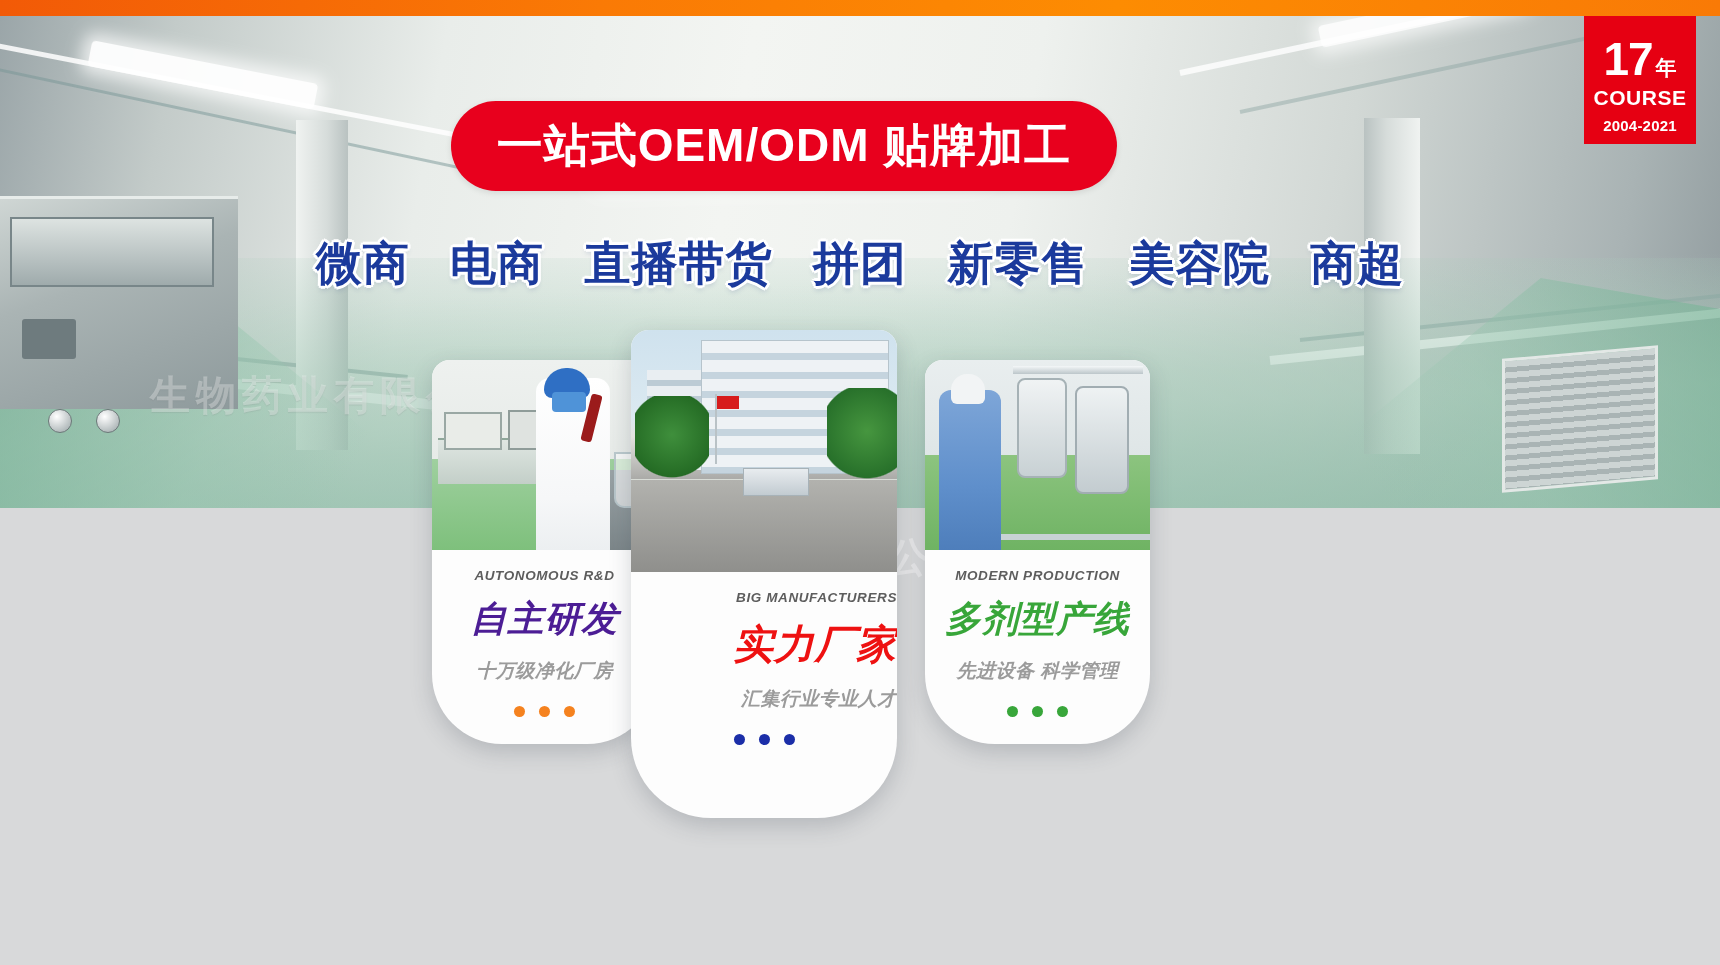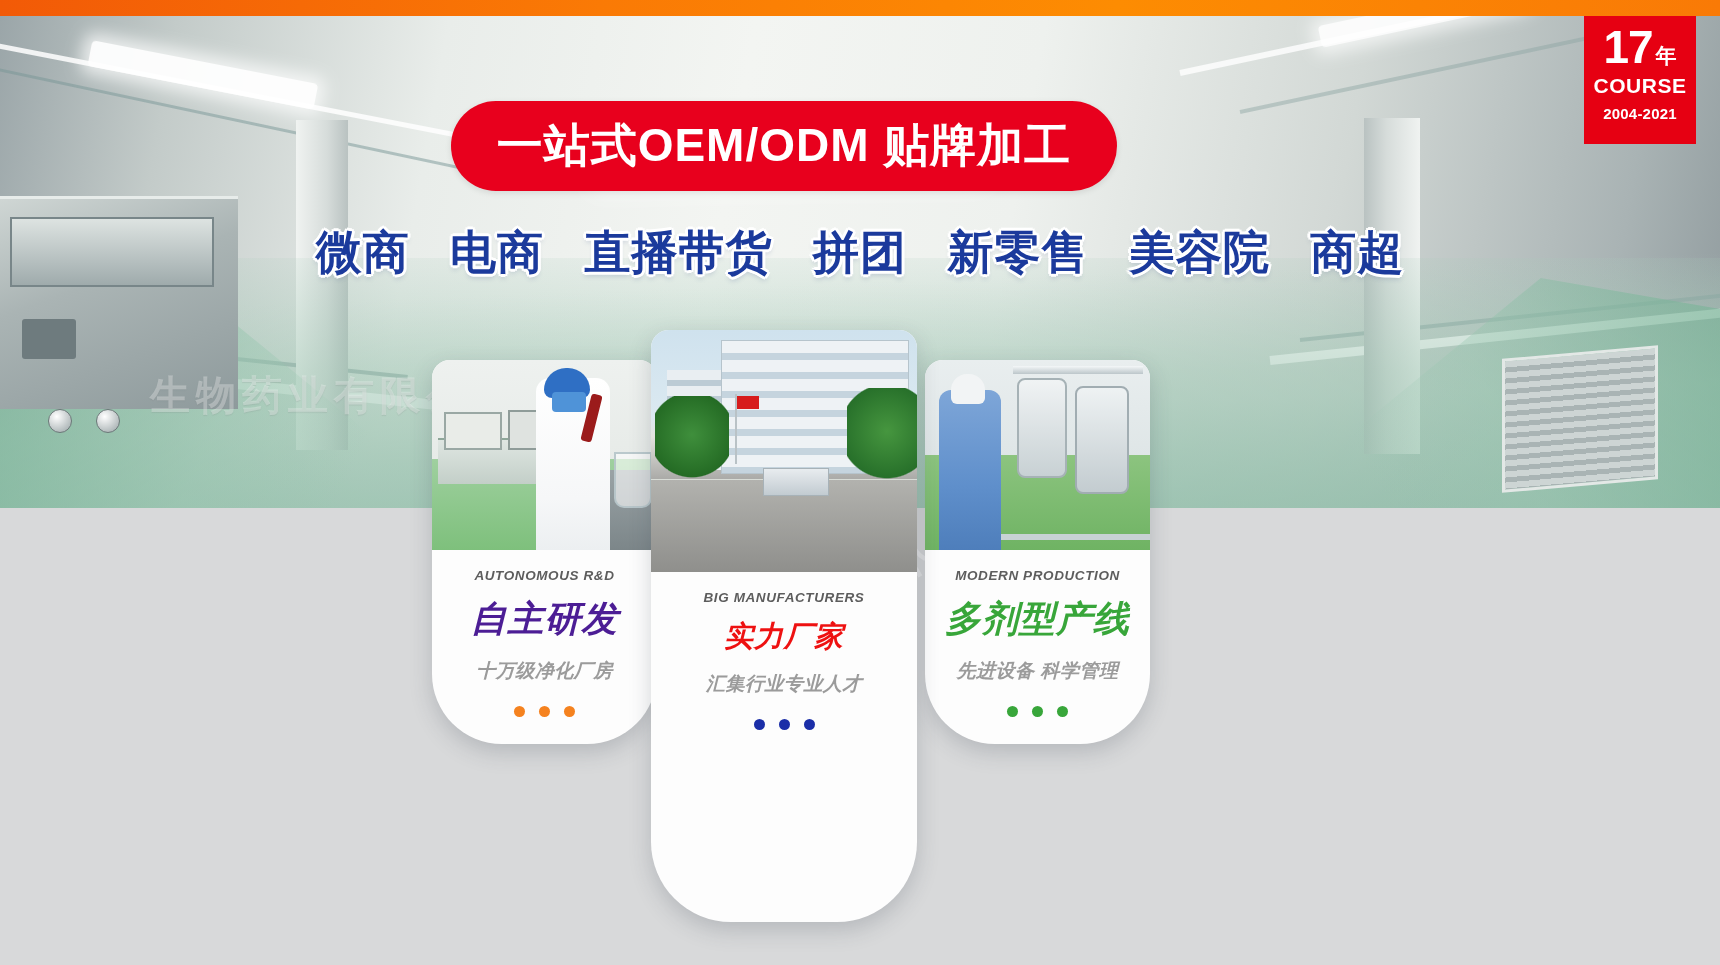--- a/index.html
+++ b/index.html
@@ -142,21 +142,21 @@
     position: absolute;
     right: 24px; top: 16px;
     width: 112px; height: 128px;
     background: #e60012;
     z-index: 50;
     color: #fff;
     text-align: center;
     padding-top: 8px;
     box-sizing: border-box;
   }
-  .badge-top { display: flex; align-items: baseline; justify-content: center; line-height: 1; }
+  .badge-top { display: flex; align-items: baseline; justify-content: center; line-height: 1; margin-top: 12px; }
   .badge-num { font-size: 46px; font-weight: 700; letter-spacing: -1px; }
   .badge-year { font-size: 21px; font-weight: 700; margin-left: 3px; }
   .badge-course { font-size: 21px; font-weight: 700; letter-spacing: 0.5px; margin-top: 4px; }
   .badge-range { font-size: 15px; font-weight: 700; margin-top: 7px; letter-spacing: 0.2px; }
 
   
   .pill {
     position: absolute;
     left: 451px; top: 101px;
     width: 666px; height: 90px;
@@ -184,41 +184,41 @@
     text-align: center;
     z-index: 30;
     white-space: nowrap;
   }
   .kw {
     display: inline-block;
     font-size: 46px;
     font-weight: 700;
     color: #1b3a9c;
     letter-spacing: 1px;
-    margin: 0 18px;
+    margin: 11px 18px;
     text-shadow:
       -2px -2px 0 #fff, 2px -2px 0 #fff, -2px 2px 0 #fff, 2px 2px 0 #fff,
       -3px 0 0 #fff, 3px 0 0 #fff, 0 -3px 0 #fff, 0 3px 0 #fff,
       0 4px 5px rgba(60,80,140,0.25);
   }
 
   
   .cards { position: absolute; left: 0; top: 0; width: 1720px; height: 965px; z-index: 20; font-style: italic; }
   .card {
     position: absolute;
     background: #fdfdfd;
     border-radius: 18px 18px 70px 70px;
     box-shadow: 0 8px 22px rgba(60,70,80,0.22);
     overflow: hidden;
     text-align: center;
   }
   .card-side { width: 225px; }
   .card-left { left: 432px; top: 360px; height: 384px; }
   .card-right { left: 925px; top: 360px; height: 384px; }
-  .card-mid { left: 651px; top: 330px; width: 266px; height: 592px; border-radius: 18px 18px 80px 80px; }
+  .card-mid { left: 631px; top: 330px; width: 266px; height: 488px; border-radius: 18px 18px 80px 80px; text-align: right; }
 
   .card-photo {
     width: 100%;
     background-size: cover;
     position: relative;
     overflow: hidden;
   }
   .ph-side { height: 190px; }
   .ph-mid { height: 242px; }
 
@@ -285,21 +285,21 @@
     font-weight: 700;
     color: #5d5d5d;
     letter-spacing: 0.6px;
   }
   .headline {
     font-size: 36px;
     font-weight: 700;
     margin-top: 12px;
     letter-spacing: 1px;
   }
-  .headline-mid { font-size: 29px; }
+  .headline-mid { font-size: 40px; }
   .h-orange { color: #4c1d95; }
   .h-red { color: #ee1111; }
   .h-green { color: #38a63a; }
   .subline {
     font-size: 19px;
     font-weight: 700;
     color: #9b9b9b;
     margin-top: 14px;
     letter-spacing: 0.5px;
   }

